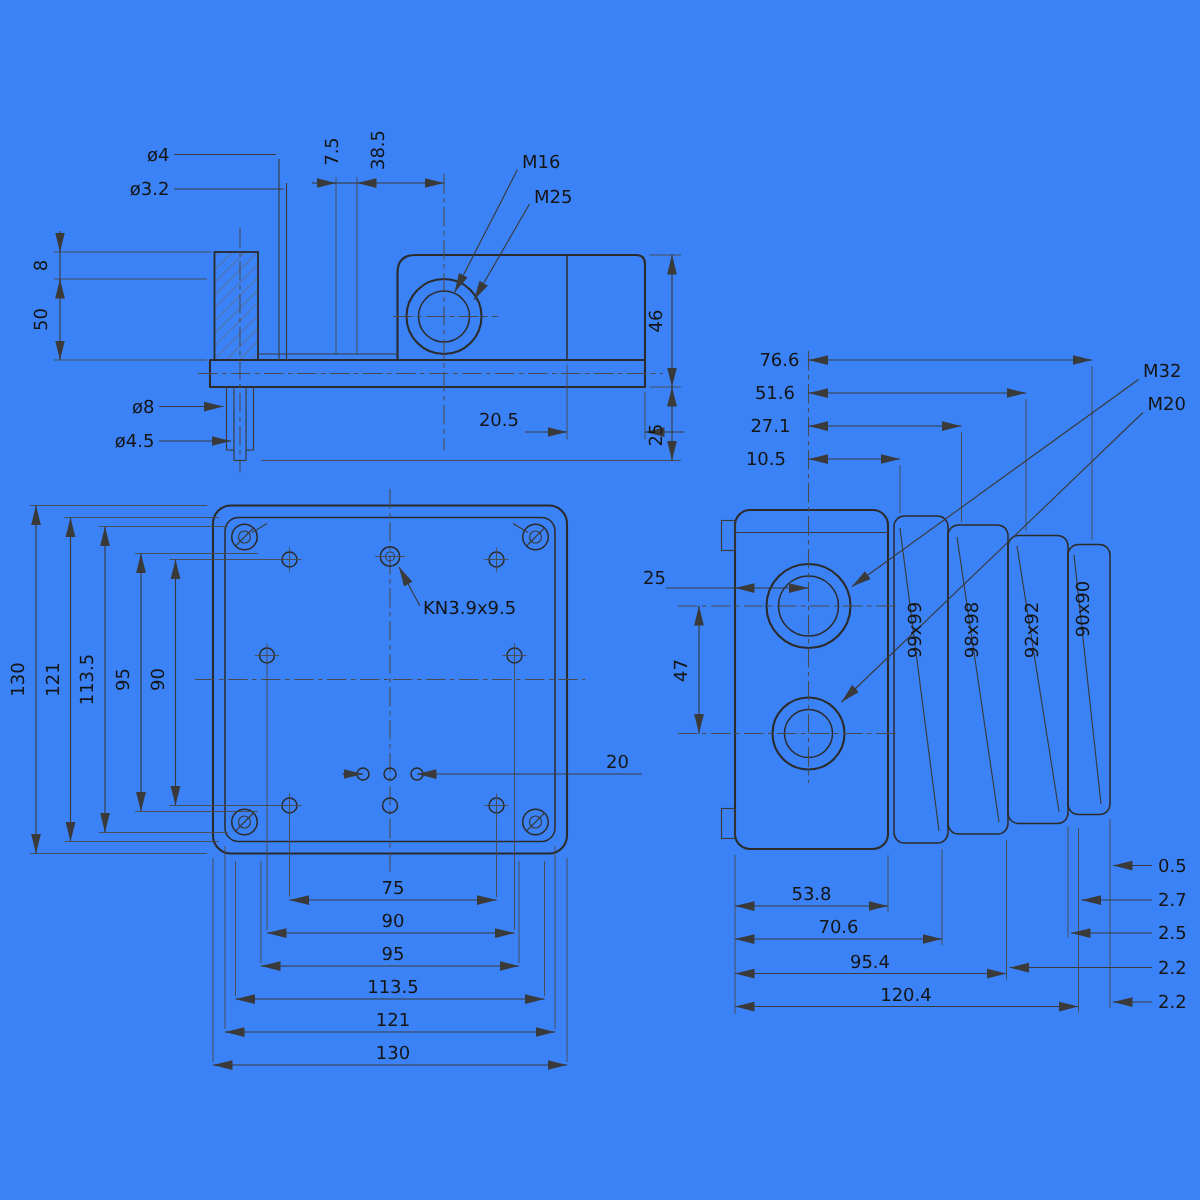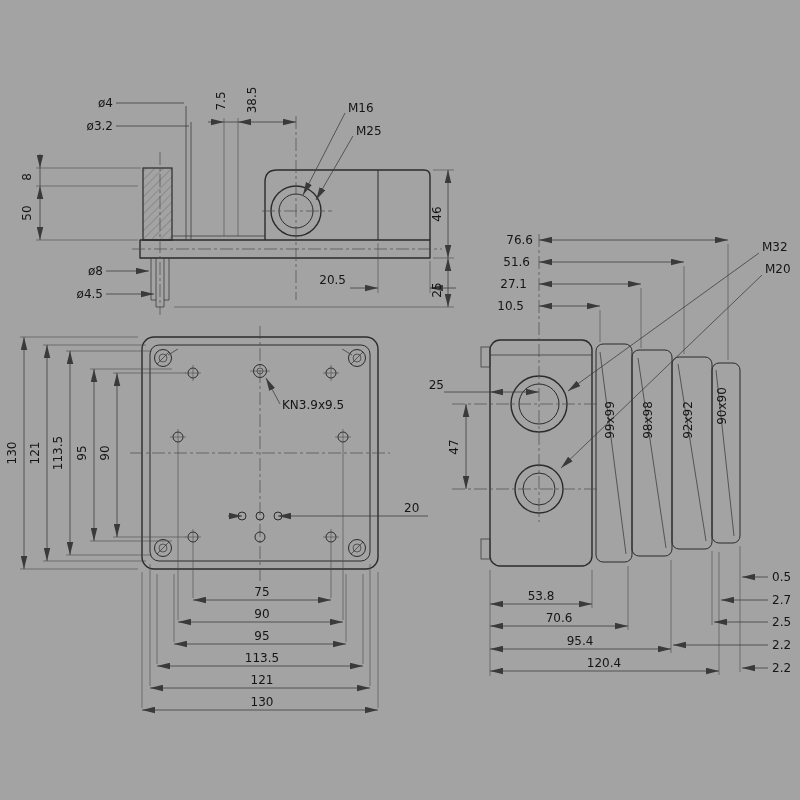--- a/index.html
+++ b/index.html
@@ -1,16 +1,16 @@
 <!DOCTYPE html>
 <html><head>
 <meta charset="utf-8">
 <style>
   html,body{margin:0;padding:0;background:#ffffff;}
-  .canvas{width:800px;height:800px;background:#a3a3a3;position:relative;font-family:"DejaVu Sans",sans-serif;}
+  .canvas{width:800px;height:800px;background:#3b82f6;position:relative;font-family:"DejaVu Sans",sans-serif;}
   svg{display:block;}
   .outline{fill:none;stroke:#2b2b2b;stroke-width:1.4;stroke-linejoin:round;}
   .med{fill:none;stroke:#2b2b2b;stroke-width:1;}
   .thin{fill:none;stroke:#3a3a3a;stroke-width:0.75;}
   .dim{fill:none;stroke:#3a3a3a;stroke-width:0.75;}
   .ext{fill:none;stroke:#4a4a4a;stroke-width:0.6;}
   .cl{fill:none;stroke:#4a4a4a;stroke-width:0.7;stroke-dasharray:13 3 3 3;}
   .hatched{fill:url(#hatch);stroke:#2b2b2b;stroke-width:1.2;}
   text.t{font-family:"DejaVu Sans",sans-serif;font-size:12px;fill:#151515;}
 </style>

